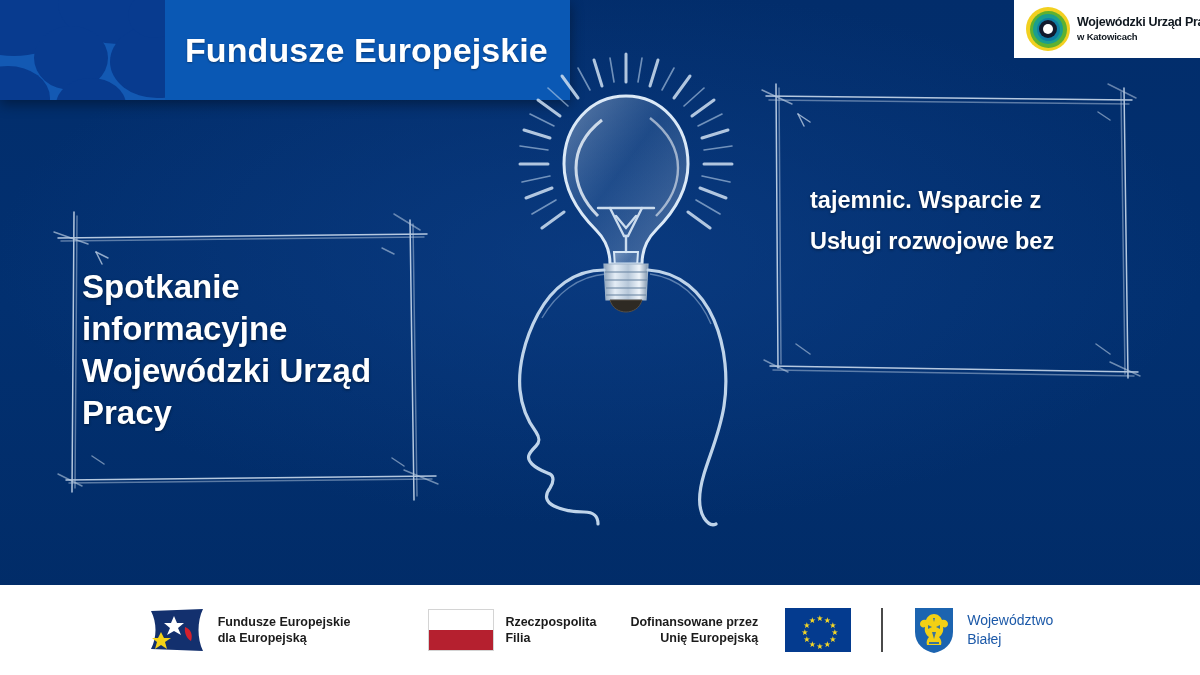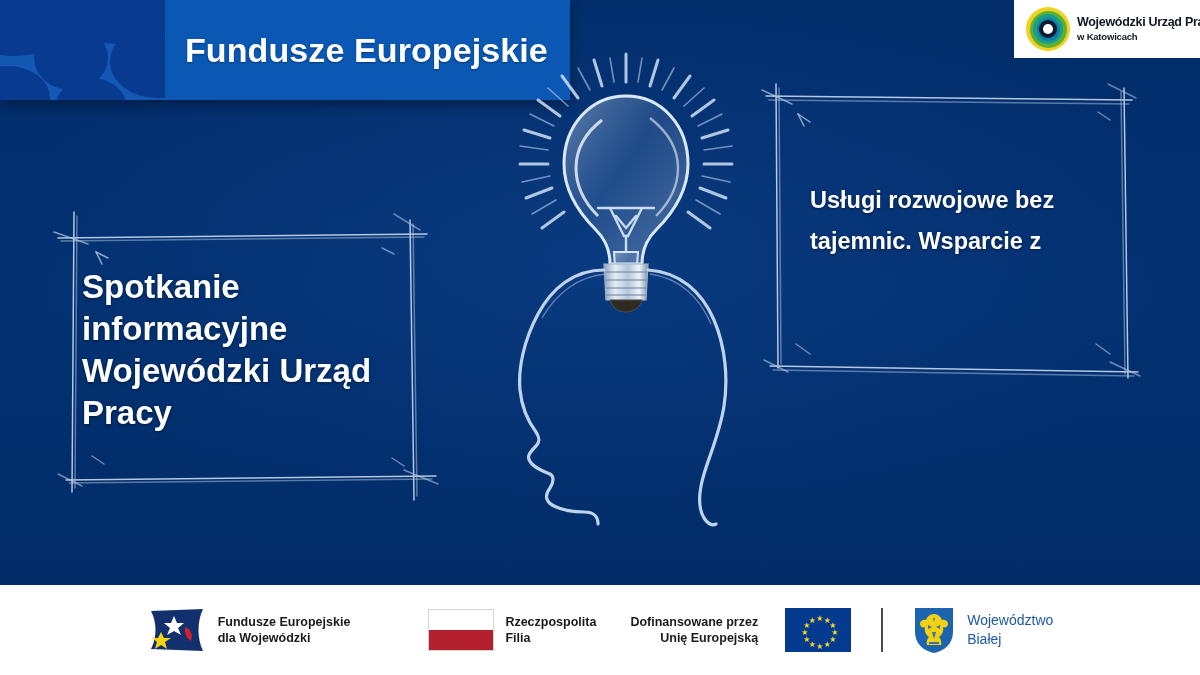--- a/index.html
+++ b/index.html
@@ -251,22 +251,22 @@
         <path d="M350,280 L380,294" opacity=".6"></path>
         <path d="M38,32 L50,40" opacity=".8"></path>
         <path d="M38,32 L44,44" opacity=".8"></path>
         <path d="M338,30 L350,38" opacity=".6"></path>
         <path d="M336,262 L350,272" opacity=".6"></path>
         <path d="M36,262 L50,272" opacity=".6"></path>
       </g>
     </svg>
   </div>
   <div class="frame-text text-right">
+    <div>tajemnic. Wsparcie z</div>
     <div>Usługi rozwojowe bez</div>
-    <div>tajemnic. Wsparcie z</div>
   </div>
 
   <div class="illus">
     <svg viewBox="0 0 260 480" aria-hidden="true">
       <defs>
         <linearGradient id="glass" x1="0" y1="0" x2="1" y2="1">
           <stop offset="0%" stop-color="#e8f1fb" stop-opacity=".40"></stop>
           <stop offset="45%" stop-color="#9fc0e4" stop-opacity=".16"></stop>
           <stop offset="100%" stop-color="#ffffff" stop-opacity=".30"></stop>
         </linearGradient>
@@ -378,21 +378,21 @@
       <div class="fe-mark">
         <svg viewBox="0 0 60 46" aria-hidden="true">
           <path d="M4,4 L56,2 C50,14 50,32 56,44 L4,42 C10,30 10,16 4,4 Z" fill="#13306e"></path>
           <polygon points="27,9 30,16 37,16 31,21 34,28 27,24 20,28 23,21 17,16 24,16" fill="#ffffff"></polygon>
           <polygon points="14,25 17,31 24,31 18,35 20,42 14,38 8,42 10,35 5,31 11,31" fill="#f5d317"></polygon>
           <path d="M38,20 C44,22 46,28 44,34 C40,32 37,26 38,20 Z" fill="#d4202d"></path>
         </svg>
       </div>
       <div class="logo-cap">
         <div>Fundusze Europejskie</div>
-        <div>dla Wojewódzki</div>
+        <div>dla Europejską</div>
       </div>
     </div>
 
     <div class="logo-group mr34">
       <div class="pl-flag">
         <div class="w"></div>
           <div class="r"></div>
       </div>
       <div class="logo-cap">
         <div>Rzeczpospolita</div>

